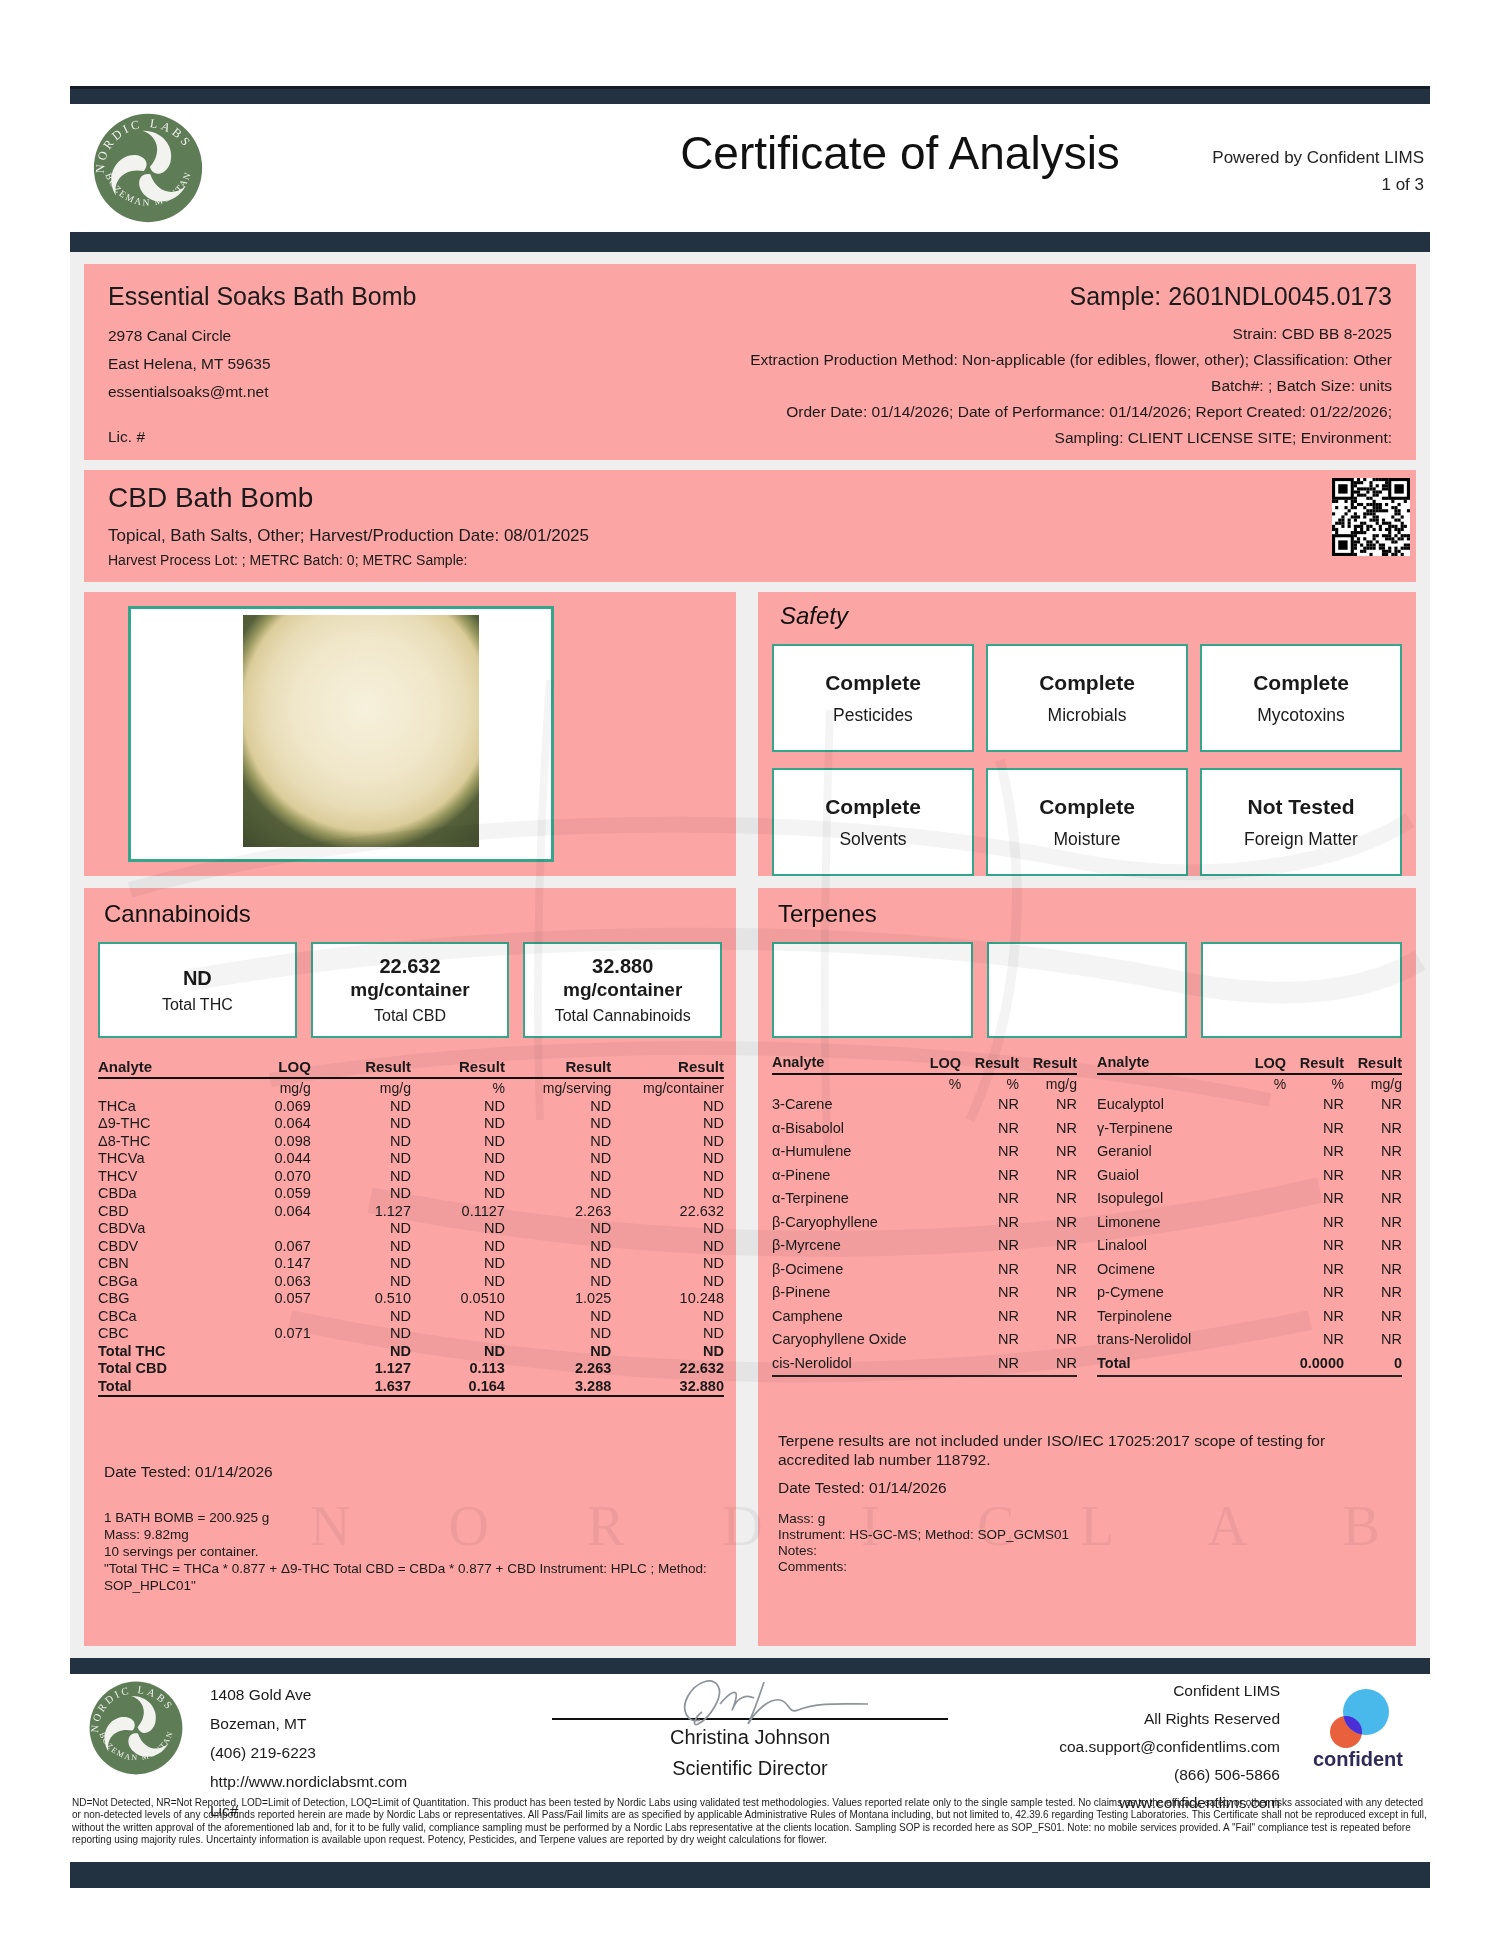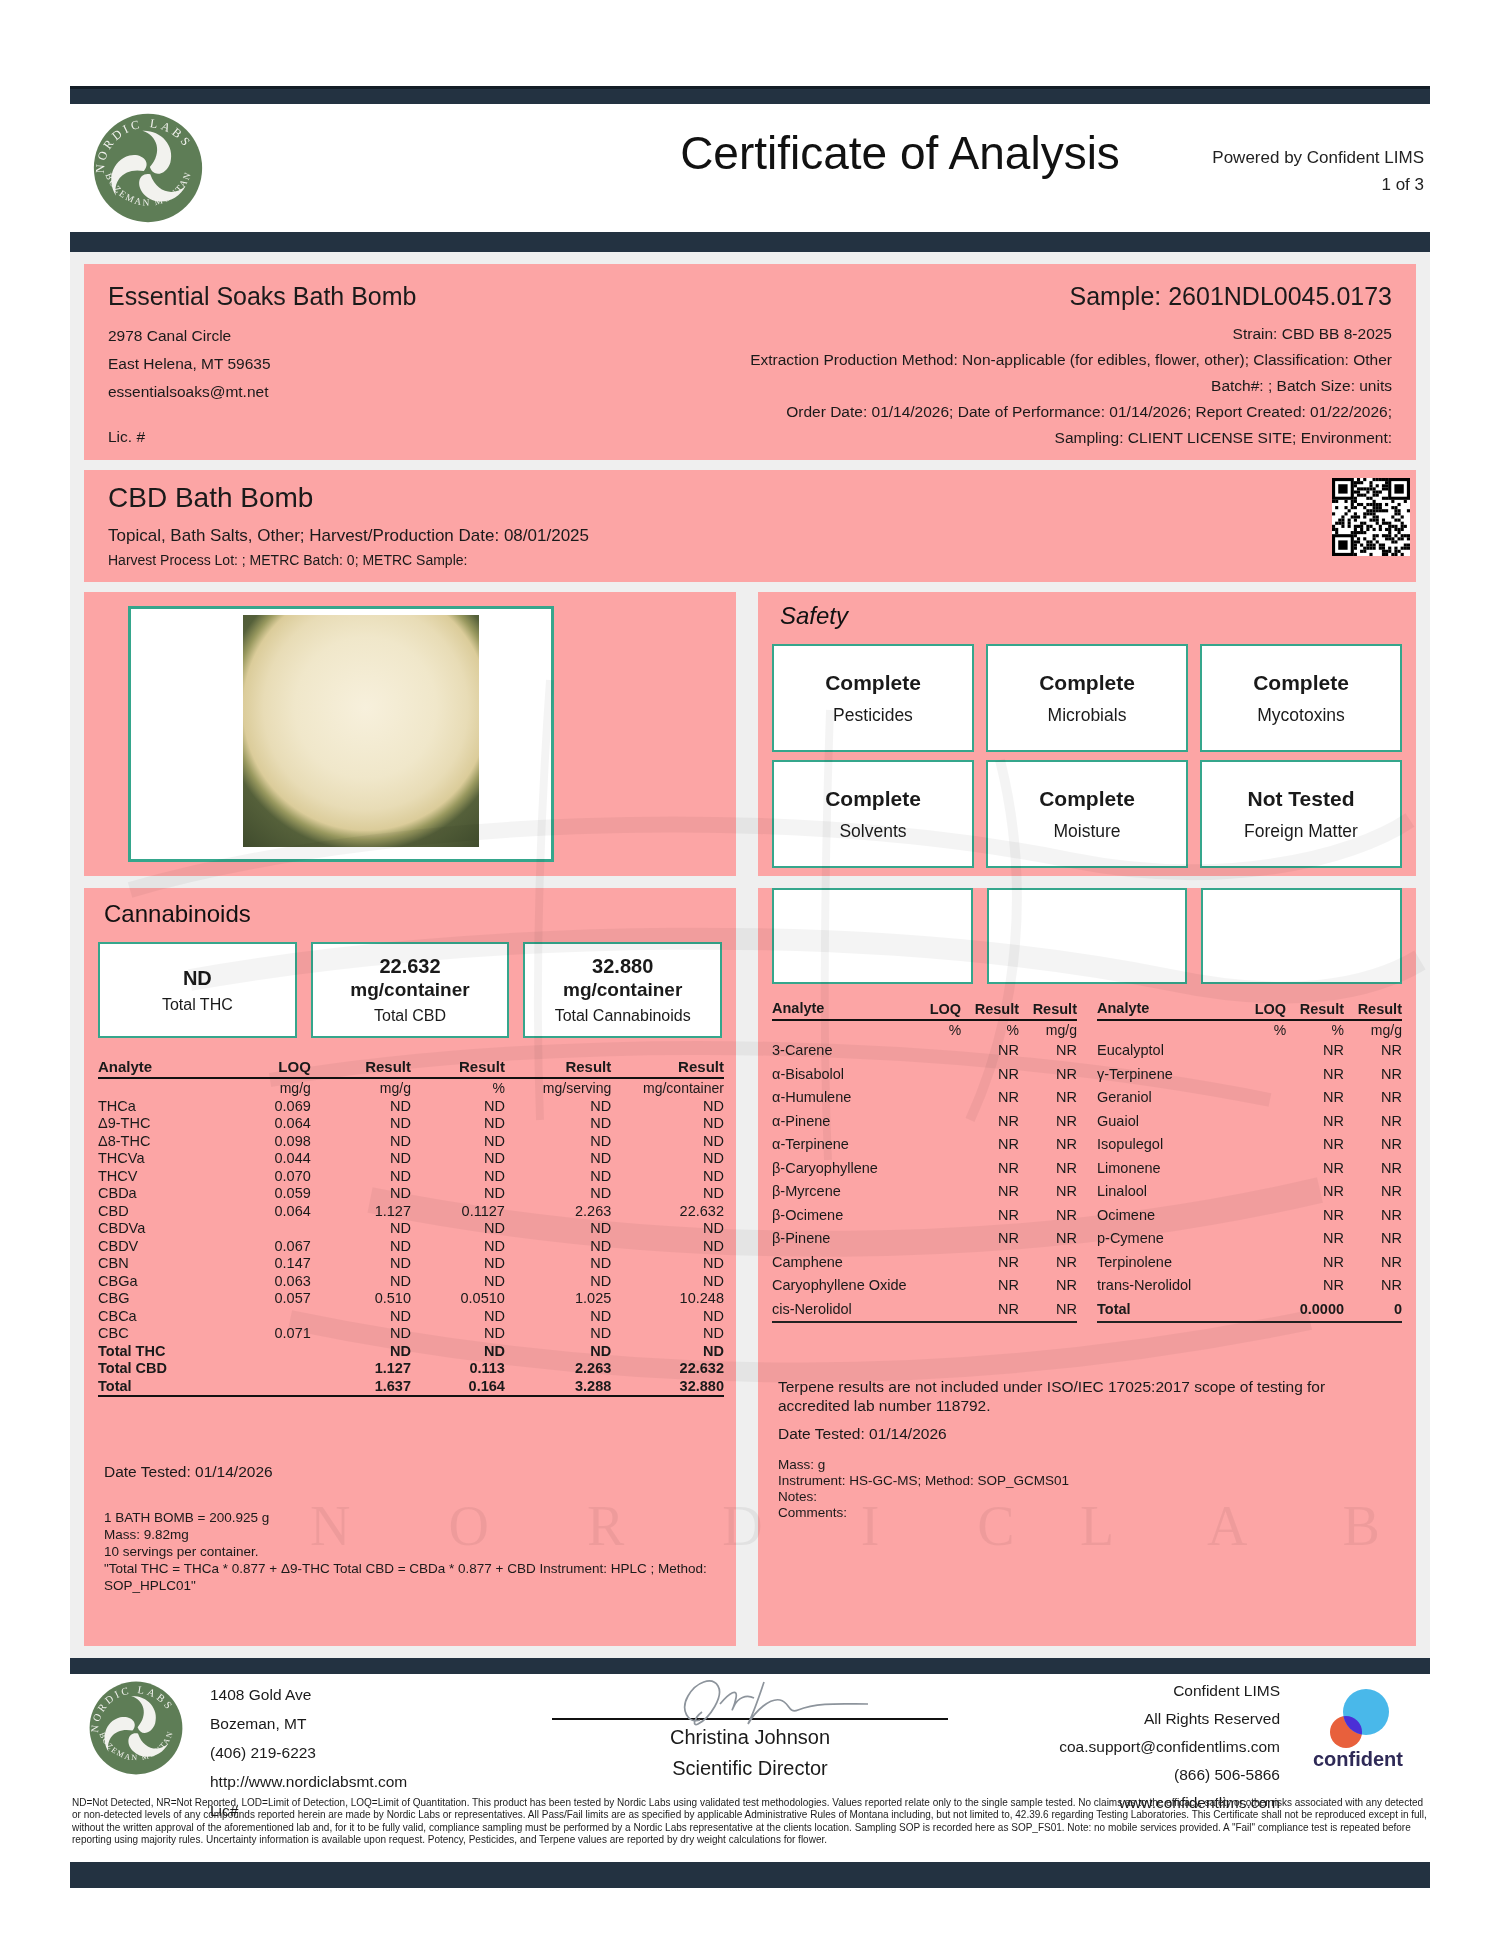--- a/index.html
+++ b/index.html
@@ -38,21 +38,21 @@
   .qr{position:absolute;right:6px;top:8px;}
 
   
   .photo-card{left:14px;top:340px;width:652px;height:284px;}
   .teal-box{position:absolute;left:44px;top:14px;width:420px;height:250px;border:3px solid var(--teal,#35a68c);background:#fff;}
   .photo{position:absolute;left:112px;top:6px;width:236px;height:232px;
      background:radial-gradient(circle at 52% 40%, #f7f0dc 0%, #f0e7ca 38%, #e8dcb6 55%, #dbcc9a 66%, #99995f 71%, #55603a 77%, #3f4b2d 100%);}
   .safety-card{left:688px;right:14px;top:340px;height:284px;}
   .sec-title{font-size:24px;color:#111;}
   .safety-title{position:absolute;left:22px;top:10px;font-style:italic;}
-  .panels{position:absolute;left:14px;right:14px;top:52px;display:grid;grid-template-columns:repeat(3,1fr);gap:8px 12px;}
+  .panels{position:absolute;left:14px;right:14px;top:52px;display:grid;grid-template-columns:repeat(3,1fr);gap:16px 12px;}
   .panel{height:104px;border:2.5px solid var(--teal,#35a68c);background:#fff;display:flex;flex-direction:column;align-items:center;justify-content:center;gap:10px;}
   .panel .status{font-size:21px;font-weight:700;}
   .panel .pname{font-size:17.5px;}
 
   
   .cannab-card{left:14px;top:636px;width:652px;height:758px;padding:0;}
   .terp-card{left:688px;right:14px;top:636px;height:758px;}
   .card-title{margin:12px 0 14px 20px;font-size:24px;}
   .sumrow{display:flex;gap:14px;margin:0 14px;}
   .sumbox{flex:1;height:92px;border:2.5px solid var(--teal,#35a68c);display:flex;flex-direction:column;align-items:center;justify-content:center;background:#fff;}
@@ -611,20 +611,21 @@
     <div class="date-tested">Date Tested: 01/14/2026</div>
     <div class="notes">
       <div>1 BATH BOMB = 200.925 g</div>
       <div>Mass: 9.82mg</div>
       <div>10 servings per container.</div>
       <div>"Total THC = THCa * 0.877 + Δ9-THC  Total CBD = CBDa * 0.877 + CBD Instrument: HPLC ; Method: SOP_HPLC01"</div>
     </div>
   </section>
 
   <section class="card terp-card">
+    <div class="sec-title card-title">Terpenes</div>
     <div class="sumrow">
       <div class="sumbox empty"></div>
       <div class="sumbox empty"></div>
       <div class="sumbox empty"></div>
     </div>
     <div class="terp-tables">
       <div class="ttable">
         <div class="trow thead">
           <span class="tcell c0">Analyte</span>
           <span class="tcell c1">LOQ</span>

